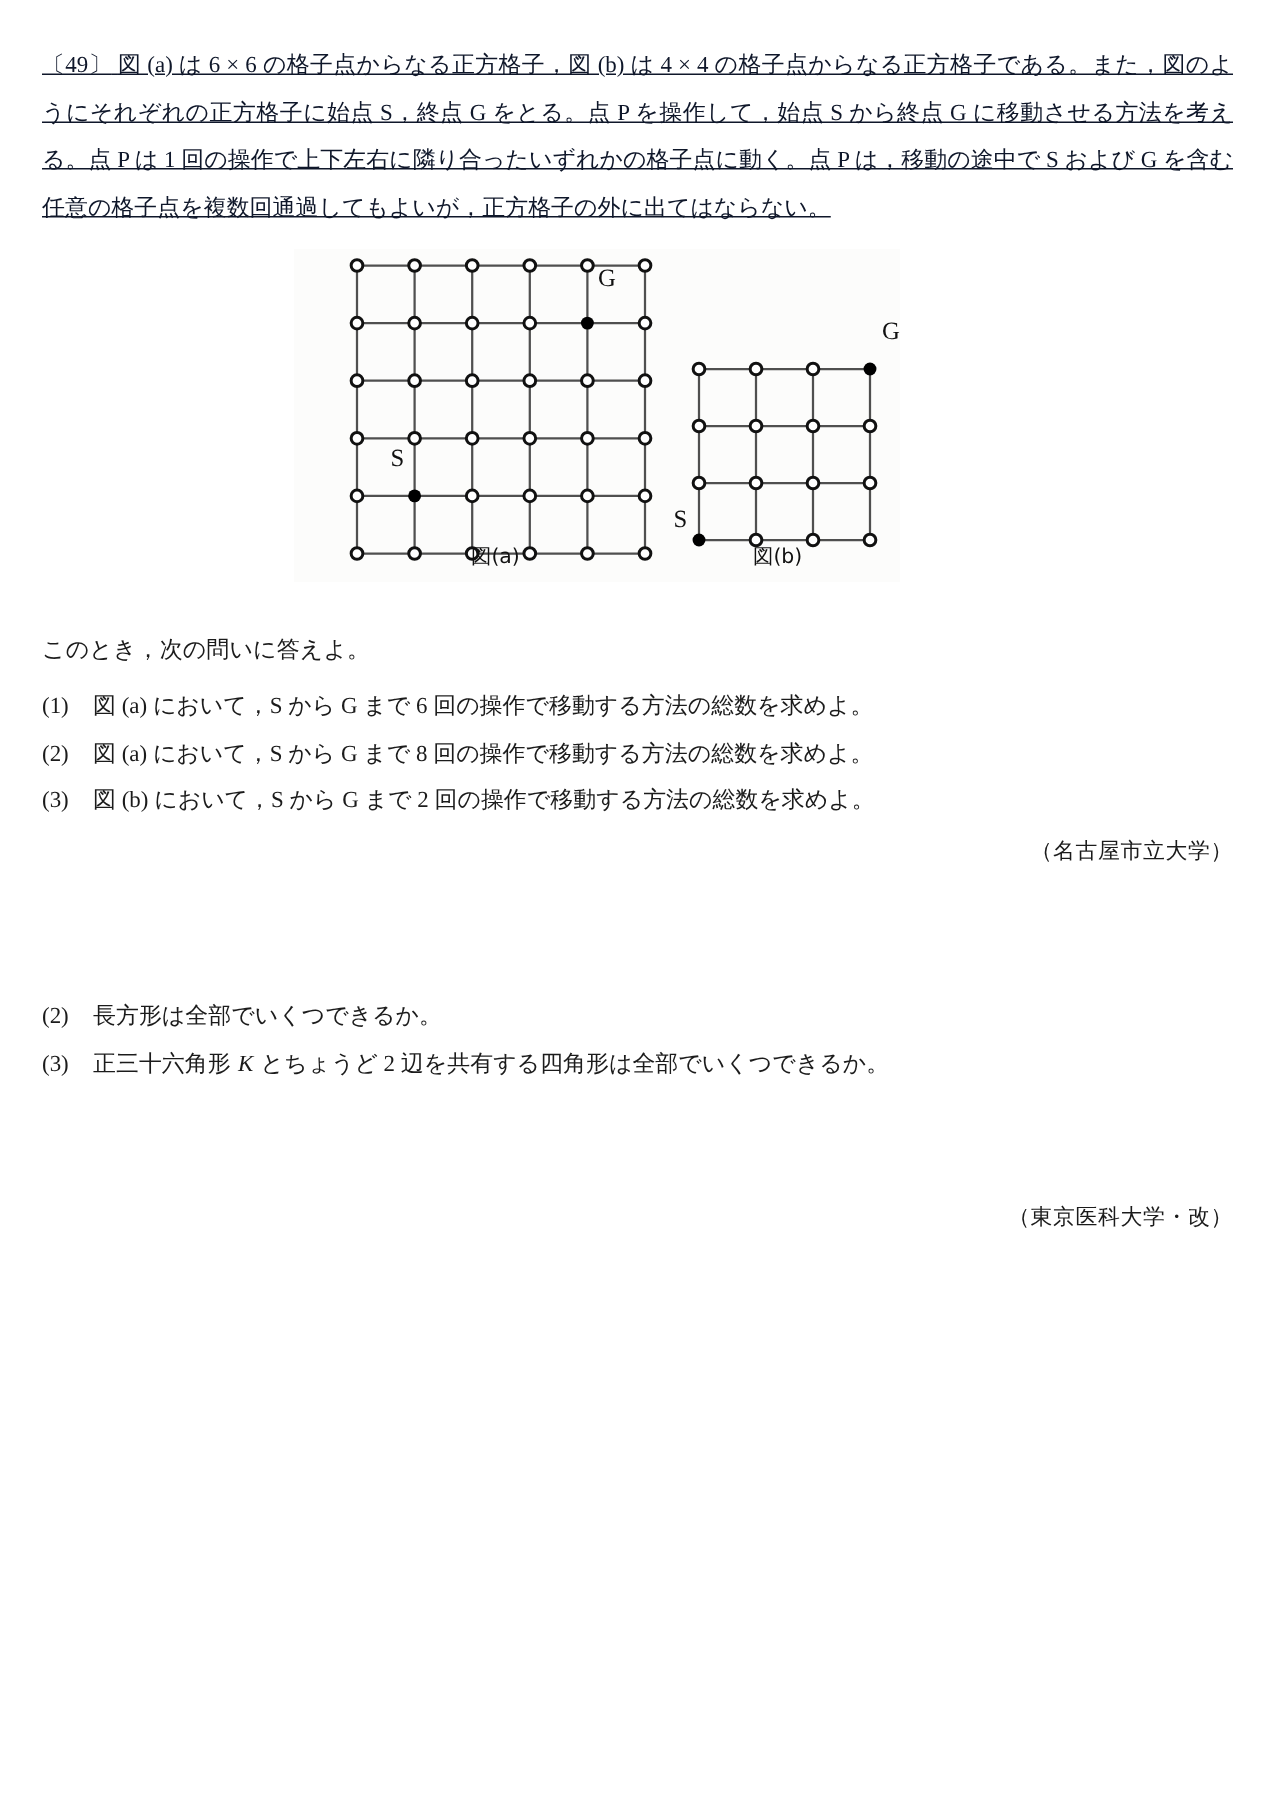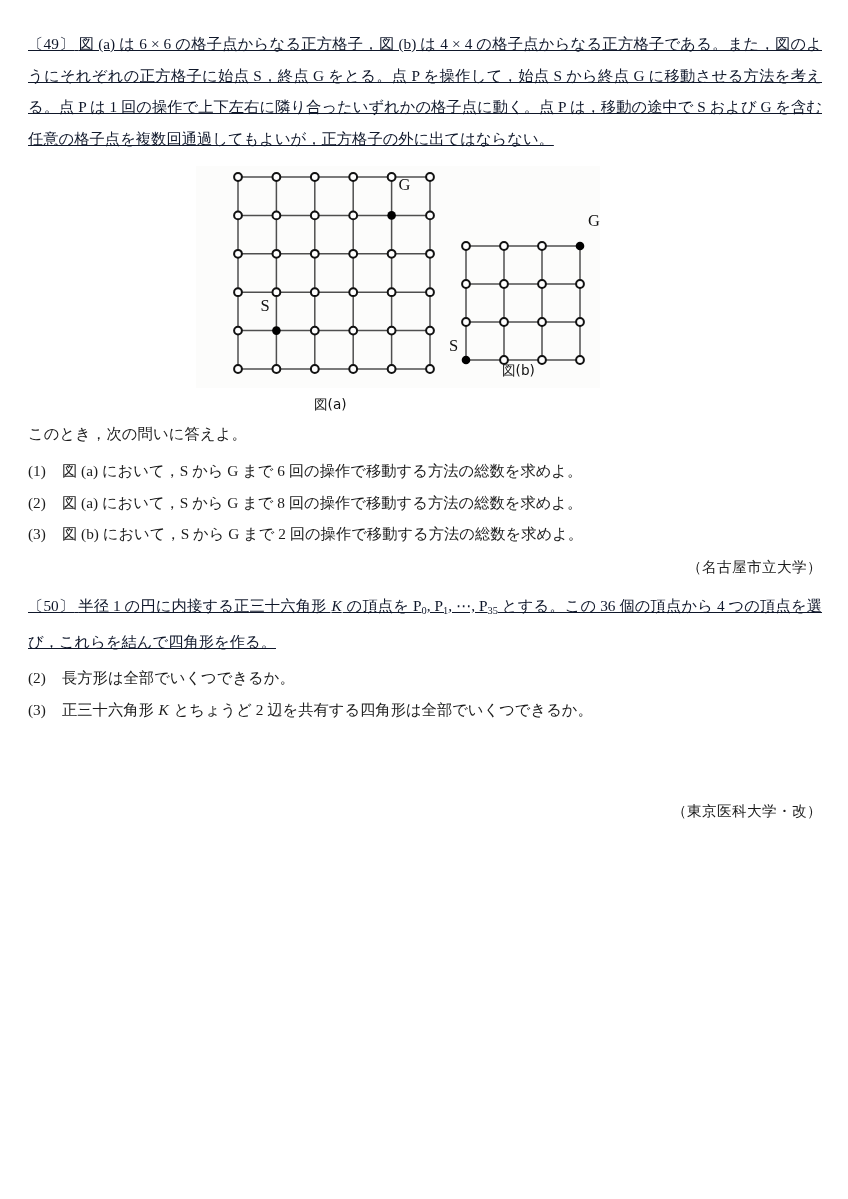--- a/index.html
+++ b/index.html
@@ -186,37 +186,34 @@
           <circle cx="346" cy="156" r="3.9" fill="#ffffff" stroke="#111111" stroke-width="2"></circle>
           <circle cx="384" cy="156" r="3.9" fill="#ffffff" stroke="#111111" stroke-width="2"></circle>
           <circle cx="270" cy="194" r="4.3" fill="#000000" stroke="none"></circle>
           <circle cx="308" cy="194" r="3.9" fill="#ffffff" stroke="#111111" stroke-width="2"></circle>
           <circle cx="346" cy="194" r="3.9" fill="#ffffff" stroke="#111111" stroke-width="2"></circle>
           <circle cx="384" cy="194" r="3.9" fill="#ffffff" stroke="#111111" stroke-width="2"></circle>
           <text x="253" y="185" font-family="&quot;Liberation Serif&quot;, &quot;DejaVu Serif&quot;, serif" font-size="16.5" fill="#111111">S</text>
           <text x="392" y="60" font-family="&quot;Liberation Serif&quot;, &quot;DejaVu Serif&quot;, serif" font-size="16.5" fill="#111111">G</text>
         </g>
       </svg>
-    <div class="fig-caption" style="left:118px; top:196px;margin-top:34px;">図(a)</div>
+    <div class="fig-caption" style="left:118px; top:196px;">図(a)</div>
     <div class="fig-caption" style="left:306px; top:196px;">図(b)</div>
   </div>
 
   <div class="body-text" style="left:28px; top:418px;">このとき，次の問いに答えよ。</div>
 
   <div class="prob-block" style="top:455px;">
     <div class="qline"><span class="qnum">(1)</span><span>図 (a) において，S から G まで 6 回の操作で移動する方法の総数を求めよ。</span></div>
     <div class="qline"><span class="qnum">(2)</span><span>図 (a) において，S から G まで 8 回の操作で移動する方法の総数を求めよ。</span></div>
     <div class="qline"><span class="qnum">(3)</span><span>図 (b) において，S から G まで 2 回の操作で移動する方法の総数を求めよ。</span></div>
   </div>
 
   <div class="attrib" style="top:558px;font-family:Liberation Mono, monospace;">（名古屋市立大学）</div>
 
-  <div class="prob-block" style="top:590px;">
-    <div class="para"><span class="tag">〔50〕</span> <span>半径 1 の円に内接する正三十六角形 </span><em class="mathit">K</em><span> の頂点を P</span><sub>0</sub><span>, P</span><sub>1</sub><span>, ⋯, P</span><sub>35</sub><span> とする。この 36 個の頂点から 4 つの頂点を選び，これらを結んで四角形を作る。</span></div>
-  </div>
 
   <div class="prob-block" style="top:662px;">
     <div class="qline"><span class="qnum">(2)</span><span>長方形は全部でいくつできるか。</span></div>
     <div class="qline"><span class="qnum">(3)</span><span>正三十六角形 </span><em class="mathit">K</em><span> とちょうど 2 辺を共有する四角形は全部でいくつできるか。</span></div>
   </div>
 
   <div class="attrib" style="top:802px;margin-left:18px;">（東京医科大学・改）</div>
 
 </div>
 

